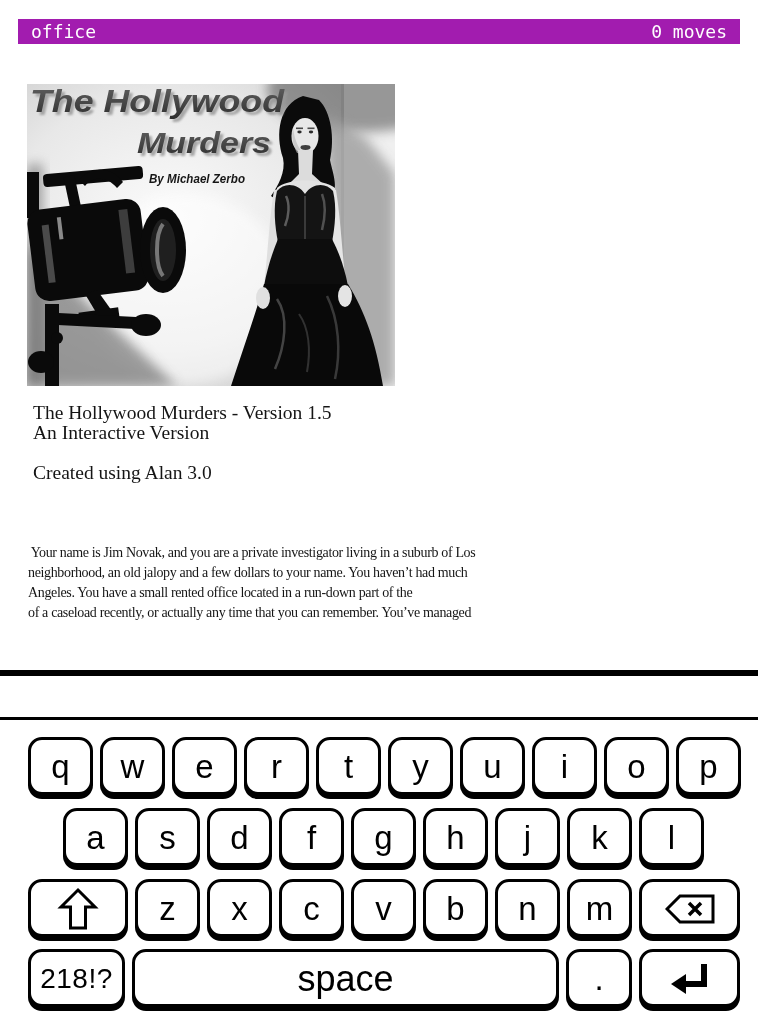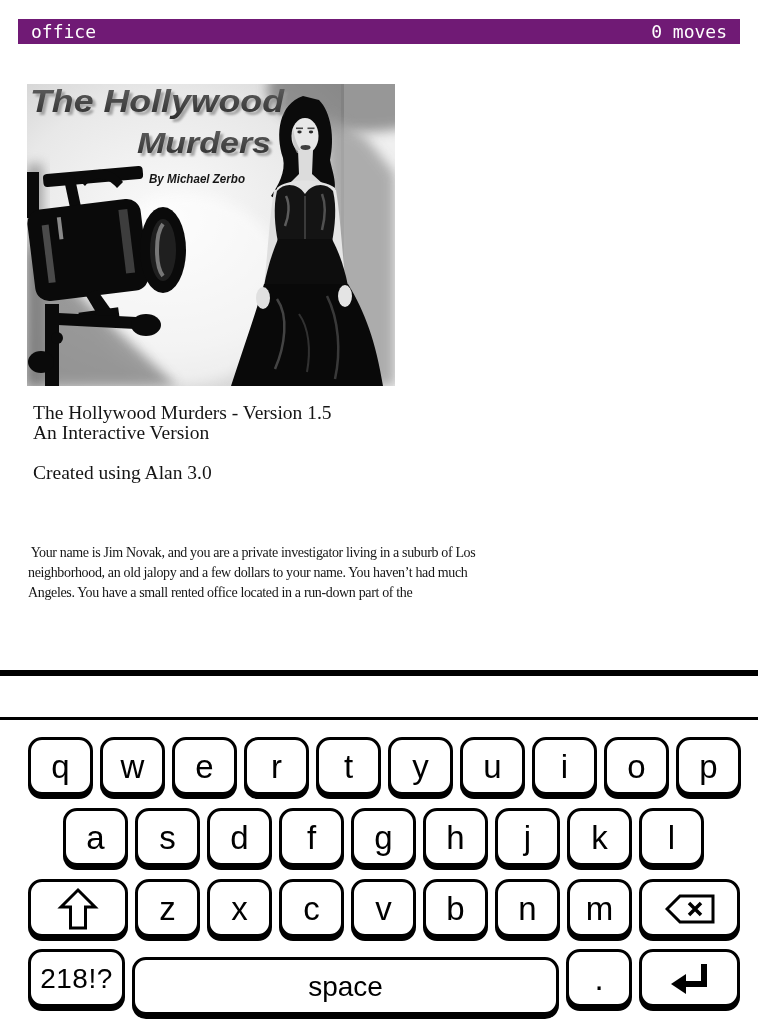--- a/index.html
+++ b/index.html
@@ -3,21 +3,21 @@
 <meta charset="utf-8">
 <style>
   html,body{margin:0;padding:0;background:#fff;}
   #screen{
     position:relative;width:758px;height:1024px;background:#ffffff;
     font-family:"Liberation Serif", serif;color:#151515;overflow:hidden;
   }
   
   .statusbar{
     position:absolute;left:18px;top:19px;width:722px;height:25px;
-    background:#701a75;color:#ffffff;
+    background:#a21caf;color:#ffffff;
     font-family:"DejaVu Sans Mono", monospace;font-size:18px;
     display:flex;align-items:center;justify-content:space-between;
     padding:0 13px;box-sizing:border-box;
   }
   
   .cover{position:absolute;left:27px;top:84px;width:368px;height:302px;}
   
   .meta{position:absolute;left:33px;top:403px;font-size:19.5px;line-height:20px;}
   .meta .line{height:20px;white-space:pre;}
   
@@ -36,21 +36,21 @@
   .key{
     width:65px;height:58px;box-sizing:border-box;background:#fff;
     border:3px solid #000;border-radius:14px;box-shadow:0 4px 0 #000;
     display:flex;align-items:center;justify-content:center;
     font-family:"Liberation Sans", sans-serif;font-size:33px;color:#000;
     padding-top:2px;user-select:none;
   }
   .key--shift{width:100px;}
   .key--bksp{width:101px;}
   .key--sym{width:97px;font-size:28px;letter-spacing:0.5px;}
-  .key--space{width:427px;font-size:28px;margin-top:8px;}
+  .key--space{width:427px;font-size:36px;}
   .key--period{width:66px;}
   .key--enter{width:101px;}
   .key svg{display:block;}
 </style>
 </head>
 <body>
 
 <div id="screen">
 
   <div class="statusbar">
@@ -149,20 +149,21 @@
     <div class="line">The Hollywood Murders - Version 1.5</div>
     <div class="line">An Interactive Version</div>
     <div class="line"></div>
     <div class="line">Created using Alan 3.0</div>
   </div>
 
   <div class="story">
     <div class="line"> Your name is Jim Novak, and you are a private investigator living in a suburb of Los</div>
     <div class="line">neighborhood, an old jalopy and a few dollars to your name. You haven’t had much</div>
     <div class="line">Angeles. You have a small rented office located in a run-down part of the</div>
+    <div class="line">of a caseload recently, or actually any time that you can remember. You’ve managed</div>
   </div>
 
   <div class="rule-thick"></div>
   <div class="rule-thin"></div>
 
   <div class="kb-row" id="kb-row1">
     <div class="key">q</div>
     <div class="key">w</div>
     <div class="key">e</div>
     <div class="key">r</div>

